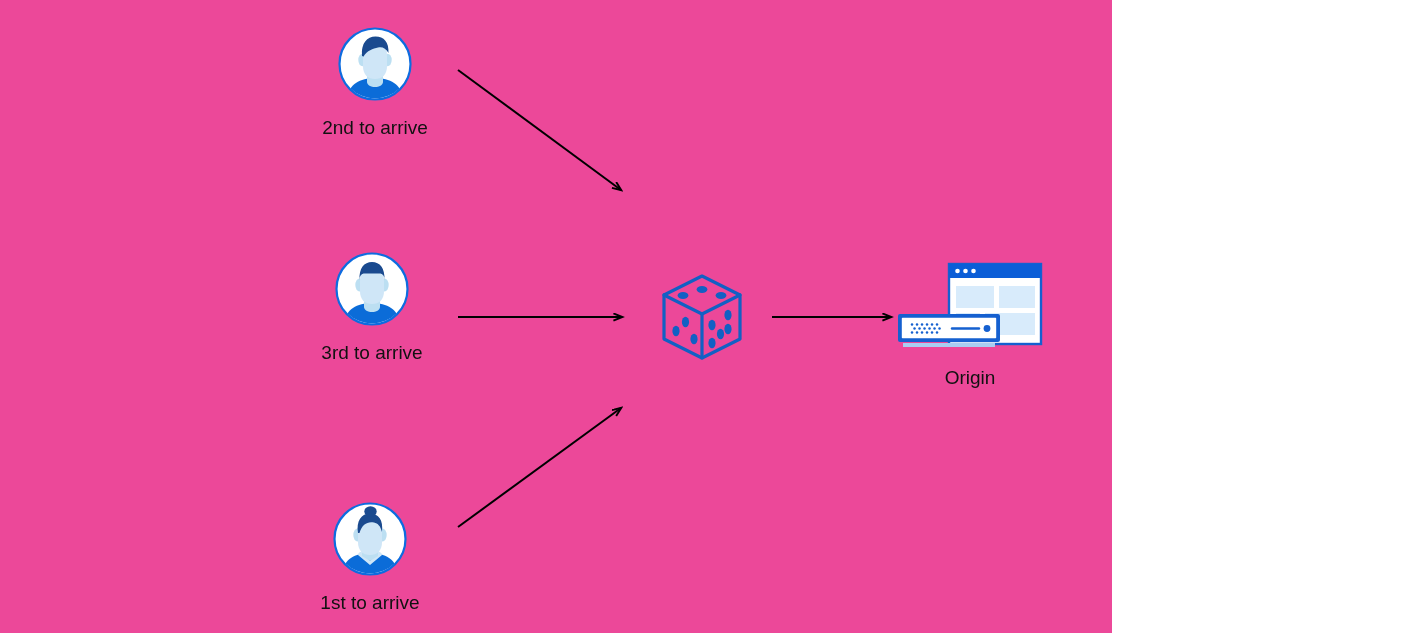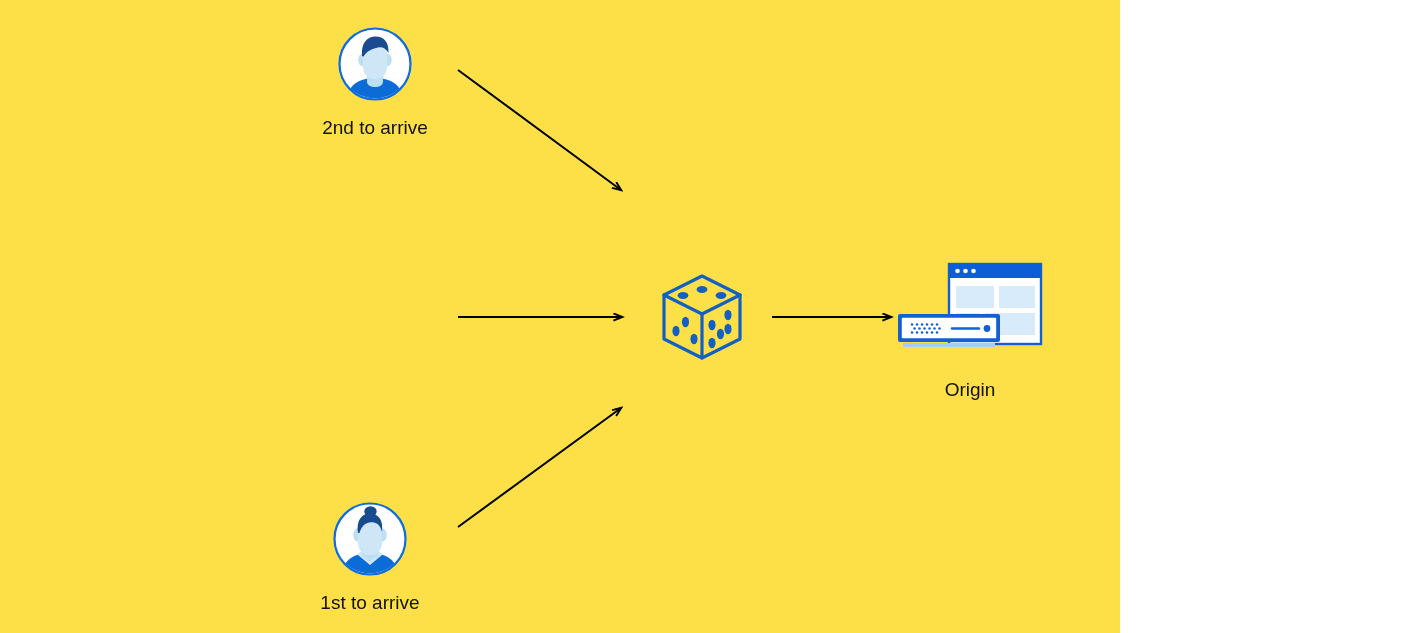--- a/index.html
+++ b/index.html
@@ -7,23 +7,22 @@
     padding: 0;
     background: #ffffff;
   }
   body {
     font-family: "Liberation Sans", sans-serif;
   }
   #canvas {
     position: relative;
     width: 1112px;
     height: 633px;
-    background: #fde047;
+    background: #ec4899;
     overflow: hidden;
-    padding-left: 8px;
   }
   .node {
     position: absolute;
   }
   .avatar-node {
     width: 160px;
     text-align: center;
   }
   .avatar {
     width: 76px;
@@ -44,21 +43,21 @@
     width: 190px;
     text-align: center;
   }
   .origin-art {
     width: 150px;
     height: 108px;
     margin: 0 auto;
     display: block;
   }
   .origin-label {
-    margin-top: 12px;
+    margin-top: 0;
   }
   .dice-node {
     width: 100px;
     height: 100px;
   }
   .dice-art {
     width: 100px;
     height: 100px;
     display: block;
   }
@@ -100,20 +99,37 @@
         <ellipse cx="25.5" cy="34" rx="4.2" ry="6.2" fill="#bcdff2"></ellipse>
         <ellipse cx="50.5" cy="34" rx="4.2" ry="6.2" fill="#bcdff2"></ellipse>
         <path d="M26,30 C26,18 31,13 38,13 C45,13 50,18 50,30 L50,40 C50,49 45,53 38,53 C31,53 26,49 26,40 Z" fill="#cfe6f7"></path>
         <path d="M25,30 C24,17 30,10.5 38.5,10.5 C47,10.5 52,16 51.5,27 C49,22 45,20.5 41,21.5 C36,22.8 30,24.5 26.5,30.5 Z" fill="#1a4a8f"></path>
         <path d="M25.2,29.5 C24.6,25 25.6,22 27,20.5 C26.6,24 26.2,27 26.3,30.6 Z" fill="#1a4a8f"></path>
       </g>
     </svg>
     <div class="node-label">2nd to arrive</div>
   </div>
 
+  <div class="node avatar-node" style="left:292px; top:251px;">
+    <svg class="avatar" viewBox="0 0 76 76">
+      <clipPath id="clipB">
+          <circle cx="38" cy="38" r="34.5"></circle>
+        </clipPath>
+      <circle cx="38" cy="38" r="35.5" fill="#ffffff" stroke="#0d6ce0" stroke-width="2.2"></circle>
+      <g clip-path="url(#clipB)">
+        <path d="M10,76 C10,59 22,52 38,52 C54,52 66,59 66,76 Z" fill="#0b6cd8"></path>
+        <path d="M30,44 L46,44 L46,56 C46,59 42,61 38,61 C34,61 30,59 30,56 Z" fill="#bcdff2"></path>
+        <ellipse cx="25.5" cy="34" rx="4.2" ry="6.4" fill="#bcdff2"></ellipse>
+        <ellipse cx="50.5" cy="34" rx="4.2" ry="6.4" fill="#bcdff2"></ellipse>
+        <path d="M26,30 C26,18 31,13 38,13 C45,13 50,18 50,30 L50,40 C50,49 45,53 38,53 C31,53 26,49 26,40 Z" fill="#cfe6f7"></path>
+        <path d="M25.5,29 C25,17 30,11 38,11 C46,11 51,17 50.5,29 C50.5,25 49,23 46.5,22.5 L29.5,22.5 C27,23 25.7,25 25.5,29 Z" fill="#1a4a8f"></path>
+      </g>
+    </svg>
+    <div class="node-label">3rd to arrive</div>
+  </div>
 
   <div class="node avatar-node" style="left:290px; top:501px;">
     <svg class="avatar" viewBox="0 0 76 76">
       <clipPath id="clipC">
           <circle cx="38" cy="38" r="34.5"></circle>
         </clipPath>
       <circle cx="38" cy="38" r="35.5" fill="#ffffff" stroke="#0d6ce0" stroke-width="2.2"></circle>
       <g clip-path="url(#clipC)">
         <path d="M10,76 C10,59 22,52 38,52 C54,52 66,59 66,76 Z" fill="#0b6cd8"></path>
         <path d="M30.5,50 L38,60 L45.5,50 C45.5,50 50,51 50,54 L38,64 L26,54 C26,51 30.5,50 30.5,50 Z" fill="#cfe6f7"></path>

